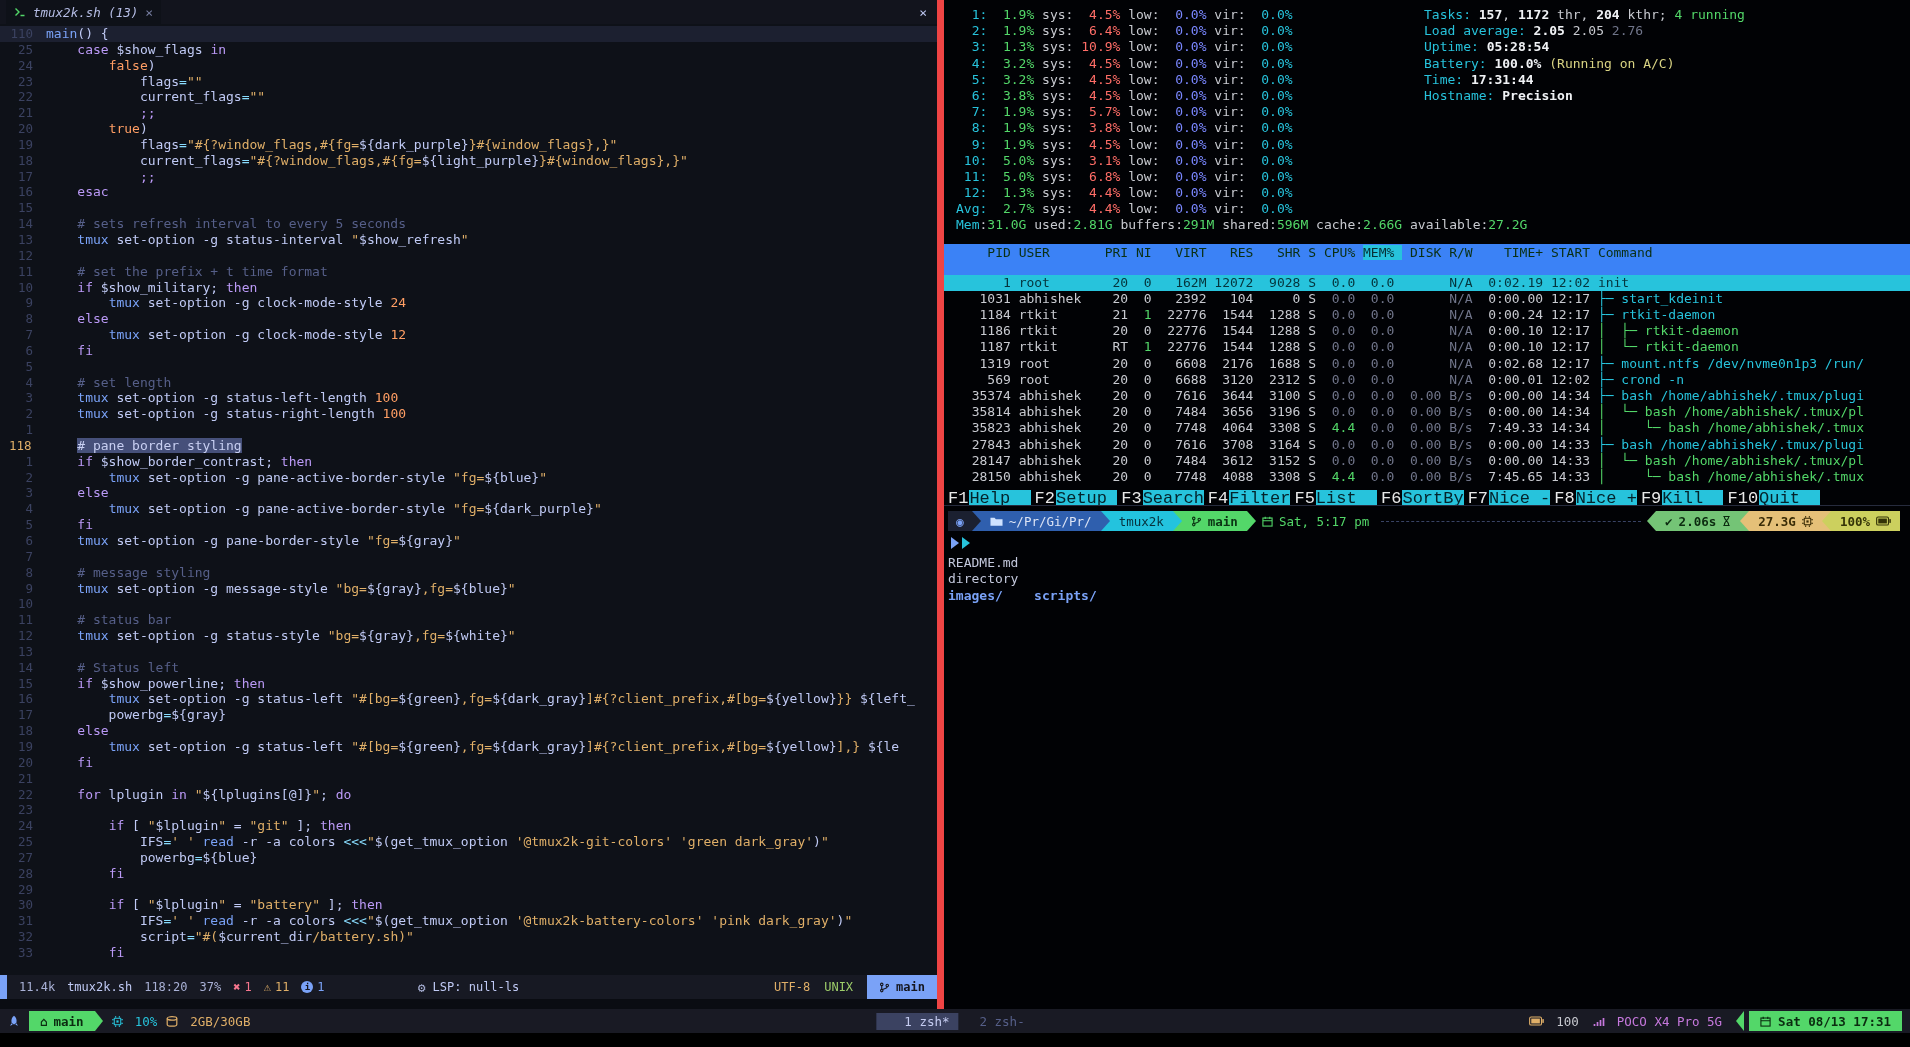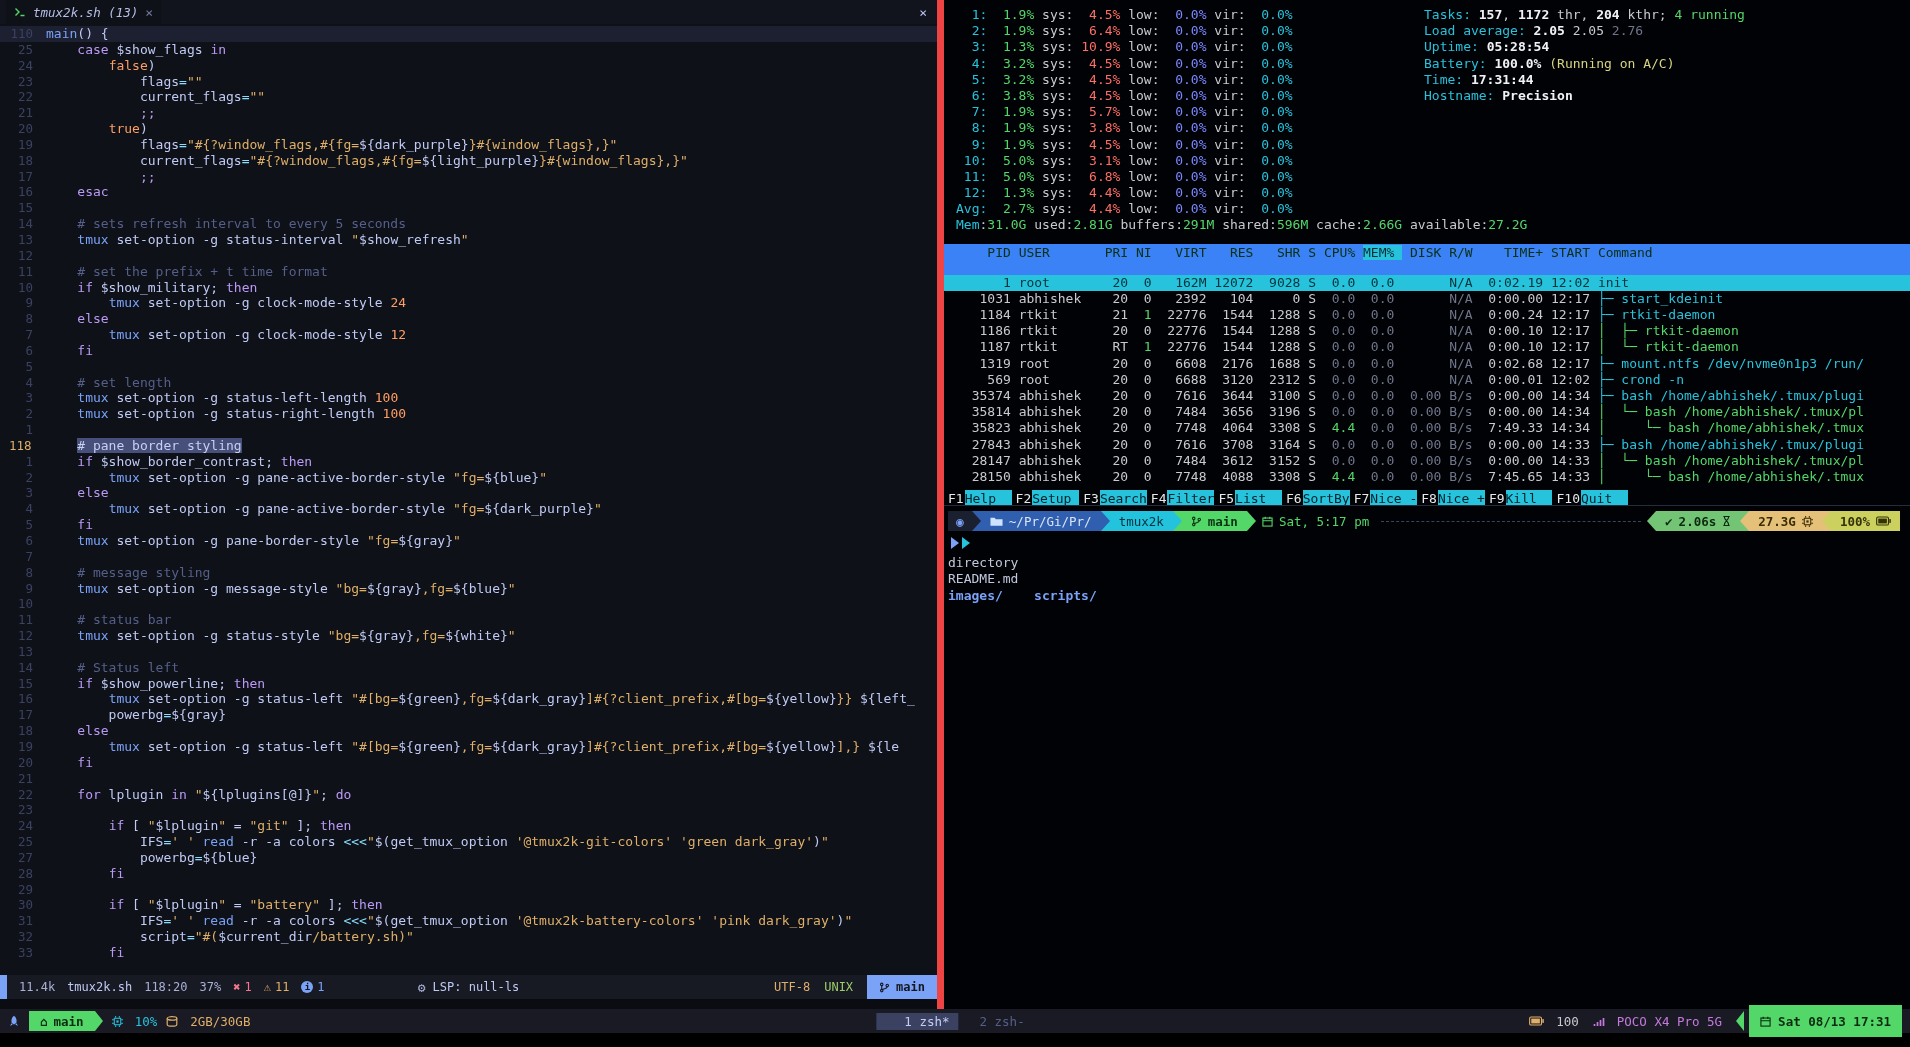--- a/index.html
+++ b/index.html
@@ -58,21 +58,21 @@
   .hvc{color:#27c3dc}.hwh{color:#c8cad0}.hdm{color:#70758a}.hus{color:#c8cad0}
   .hbw{color:#f0f2f5;font-weight:bold}.hyl{color:#d8d383}
   .ptable{margin-left:-12px;margin-top:10px;}
   .phead{background:#3b82f6;height:31px;line-height:17px;white-space:pre;padding-left:12px;}
   .hh{color:#0a2f12;}
   .hsort{background:#27c3dc;color:#073036;}
   .prow{height:16.2px;line-height:16.2px;white-space:pre;padding-left:12px;}
   .prow.sel{background:#27c3dc;}
   .prow.sel .tk{color:#05343c !important;}
   .ccyan{color:#27c3dc}.cgreen{color:#53d769}
-  .fkeys{display:flex;margin-left:-12px;margin-top:5px;height:18px;line-height:18px;font-size:13px;}
+  .fkeys{display:flex;margin-left:-12px;margin-top:5px;height:18px;line-height:18px;font-size:17px;font-family:Liberation Mono, monospace;}
   .fk{display:flex;}
   .fkk{color:#e8e8e8;padding:0 1px 0 4px;white-space:pre;}
   .fkl{display:inline-block;width:6ch;background:#27c3dc;color:#04222a;white-space:pre;overflow:hidden;}
 
   
   .term-pane{flex:1;padding:5px 10px 0 4px;font-size:13px;}
   .prompt-row{display:flex;align-items:center;height:20px;margin-bottom:3px;}
   .seg{display:inline-flex;align-items:center;height:20px;padding:0 9px;gap:6px;font-size:12.5px;white-space:pre;}
   .seg-os{background:#1b2030;color:#7aa2f7;font-size:13px;padding:0 8px;}
   .arr{width:0;height:0;border-top:10px solid transparent;border-bottom:10px solid transparent;
@@ -116,21 +116,21 @@
     align-items:center;height:100%;}
   .twin{color:#565f89;padding:1px 9px;}
   .twin.act{background:#3b4261;color:#c6cdf2;padding-left:28px;}
   .tb-right{margin-left:auto;display:flex;align-items:center;gap:14px;height:100%;}
   .tb-bat{color:#c8cad0;}
   .bat-ic{color:#e0af68;display:flex;}
   .tb-net{color:#c678dd;}
   .a-date{width:0;height:0;border-top:10px solid transparent;border-bottom:10px solid transparent;
     border-right:8px solid #53d769;margin-right:-9px;}
   .seg-date{display:inline-flex;align-items:center;gap:7px;background:#53d769;color:#0b2b10;
-    font-weight:bold;height:20px;padding:16px 11px;}
+    font-weight:bold;height:20px;padding:4px 11px;}
   .bottom-gap{height:14px;background:#000;}
   svg{display:block;}
 </style>
 </head>
 <body>
 
 <div class="screen">
   <div class="main-row">
 
     <div class="editor-pane">
@@ -564,22 +564,22 @@
                   <rect x="0.7" y="0.7" width="12.6" height="8.6" rx="1.5" fill="none" stroke="currentColor" stroke-width="1.2"></rect>
                   <rect x="2.4" y="2.4" width="9.2" height="5.2" fill="currentColor"></rect>
                   <rect x="14.2" y="3" width="1.6" height="4" fill="currentColor"></rect>
                 </svg></span></span>
         </div>
         <div class="prompt2">
           <span class="chev chev-b"></span>
           <span class="chev chev-c"></span>
         </div>
         <div class="term-out">
+            <div class="hline"><span class="tk tw">README.md</span></div>
             <div class="hline"><span class="tk tw">directory</span></div>
-            <div class="hline"><span class="tk tw">README.md</span></div>
             <div class="hline"><span class="tk tdir">images/</span><span class="tk tw">    </span><span class="tk tdir">scripts/</span></div>
           </div>
       </div>
     </div>
   </div>
 
   <div class="tmux-bar">
     <span class="rocket">
         <svg width="12" height="12" viewBox="0 0 12 12" fill="currentColor">
           <path d="M6 0.8c2.1 1.4 3.1 4 2.3 7.2L6 9.6 3.7 8C2.9 4.8 3.9 2.2 6 0.8z"></path>

